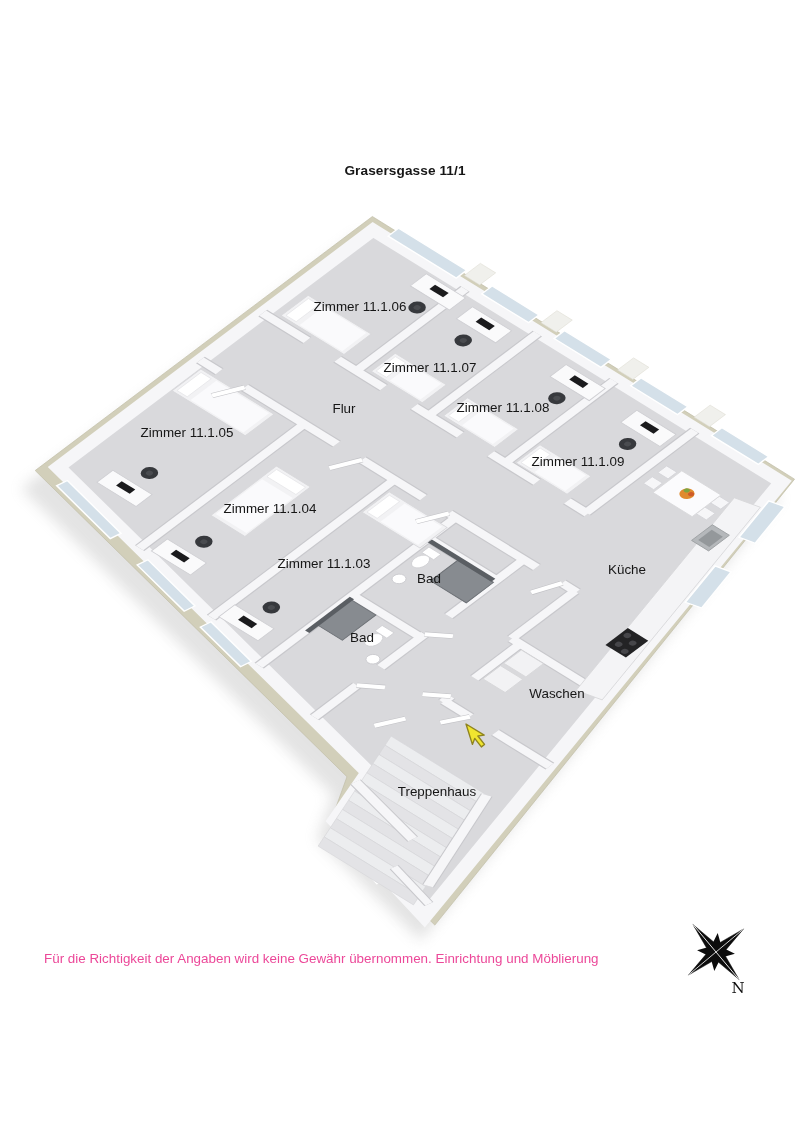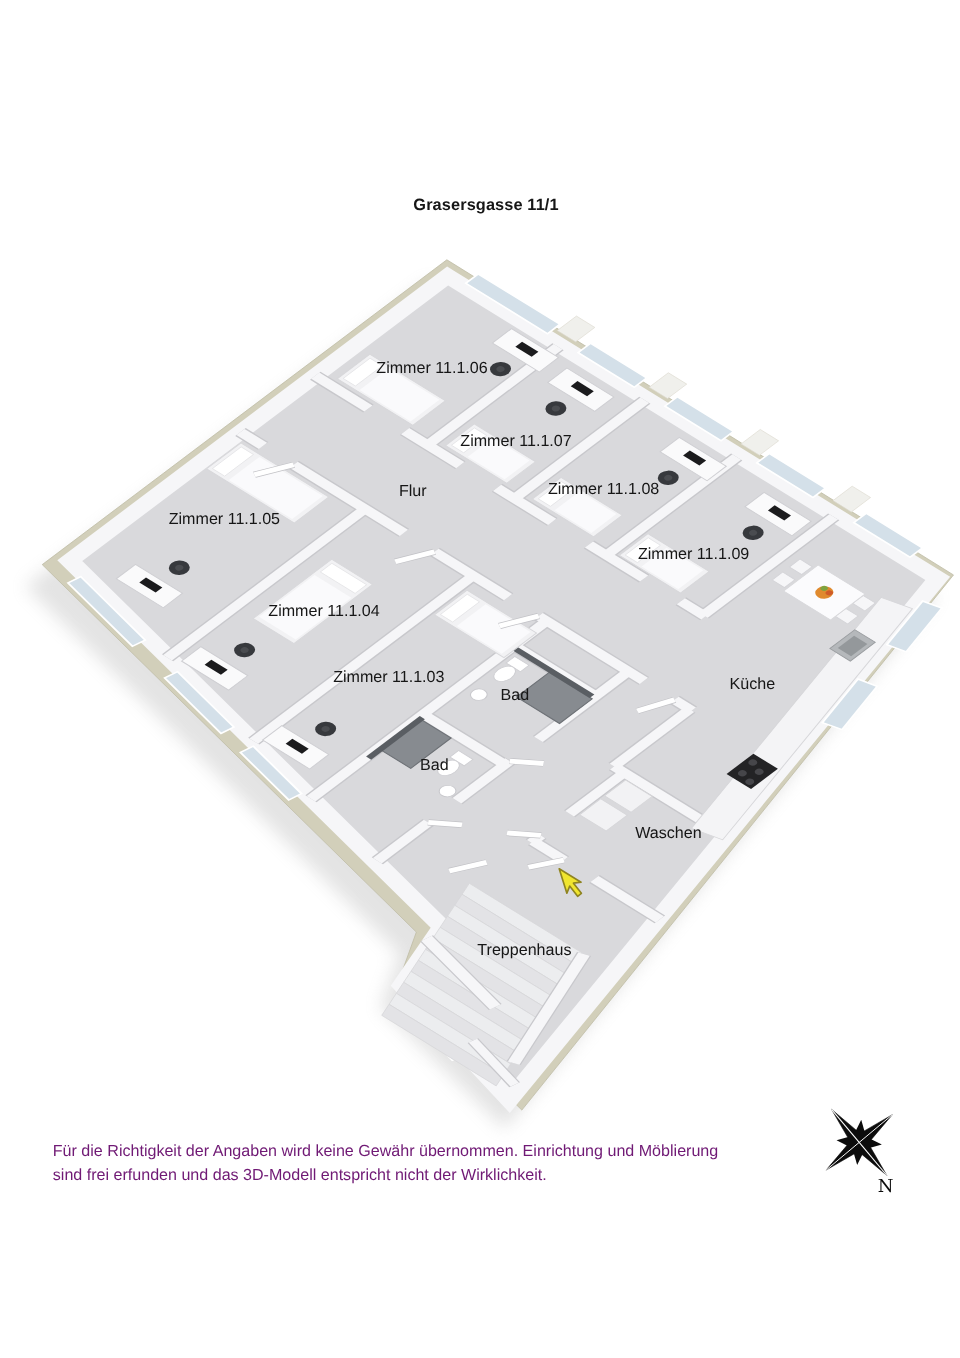--- a/index.html
+++ b/index.html
@@ -1,21 +1,21 @@
 <!DOCTYPE html>
 <html><head>
 <meta charset="utf-8">
 <style>
   html,body{margin:0;padding:0;background:#ffffff;}
   body{width:800px;height:1132px;position:relative;overflow:hidden;
        font-family:"Liberation Sans",sans-serif;color:#161616;}
   #stage{position:absolute;left:0;top:0;width:800px;height:1132px;}
   .page-title{position:absolute;top:163px;left:0;width:810px;text-align:center;
        font-size:13.6px;font-weight:bold;letter-spacing:0.1px;}
-  .disclaimer{position:absolute;left:44px;top:949px;font-size:13.4px;line-height:19.6px;color:#701a75;}
+  .disclaimer{position:absolute;left:44px;top:949px;font-size:13.4px;line-height:19.6px;color:#ec4899;}
   svg text.room-label{font-family:"Liberation Sans",sans-serif;font-size:13.4px;fill:#161616;}
   svg text.compass-n{font-family:"DejaVu Serif",serif;font-size:15px;fill:#0c0c0c;}
 </style>
 </head>
 <body>
 
 <div class="page-title">Grasersgasse 11/1</div>
 
 <svg id="stage" width="800" height="1132" viewBox="0 0 800 1132">
   <defs>
@@ -247,14 +247,13 @@
     <line x1="716" y1="952" x2="739.1" y2="979.6" stroke="#ffffff" stroke-width="0.9"></line>
     <line x1="716" y1="952" x2="692.9" y2="924.4" stroke="#ffffff" stroke-width="0.9"></line>
     <line x1="716" y1="952" x2="688.4" y2="975.1" stroke="#ffffff" stroke-width="0.8"></line>
     <line x1="716" y1="952" x2="743.6" y2="928.9" stroke="#ffffff" stroke-width="0.8"></line>
     <text class="compass-n" x="738" y="993" text-anchor="middle">N</text>
   </g>
 </svg>
 
 <div class="disclaimer">
   <div>Für die Richtigkeit der Angaben wird keine Gewähr übernommen. Einrichtung und Möblierung</div>
-  <div>sind frei erfunden und das 3D-Modell entspricht nicht der Wirklichkeit.</div>
 </div>
 
 </body></html>

